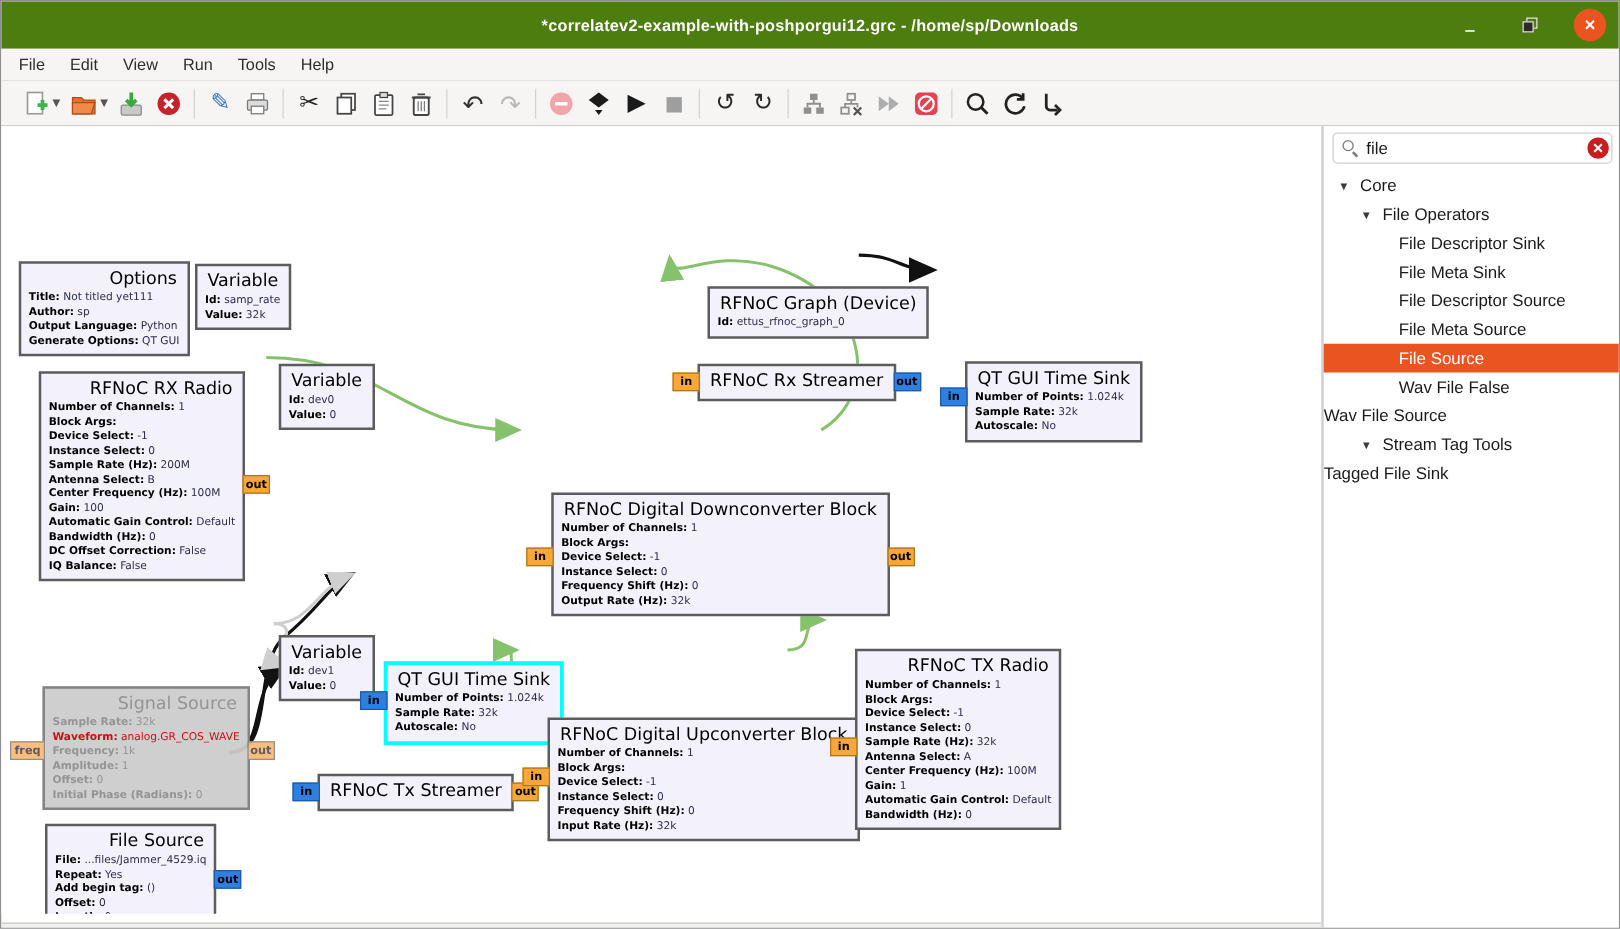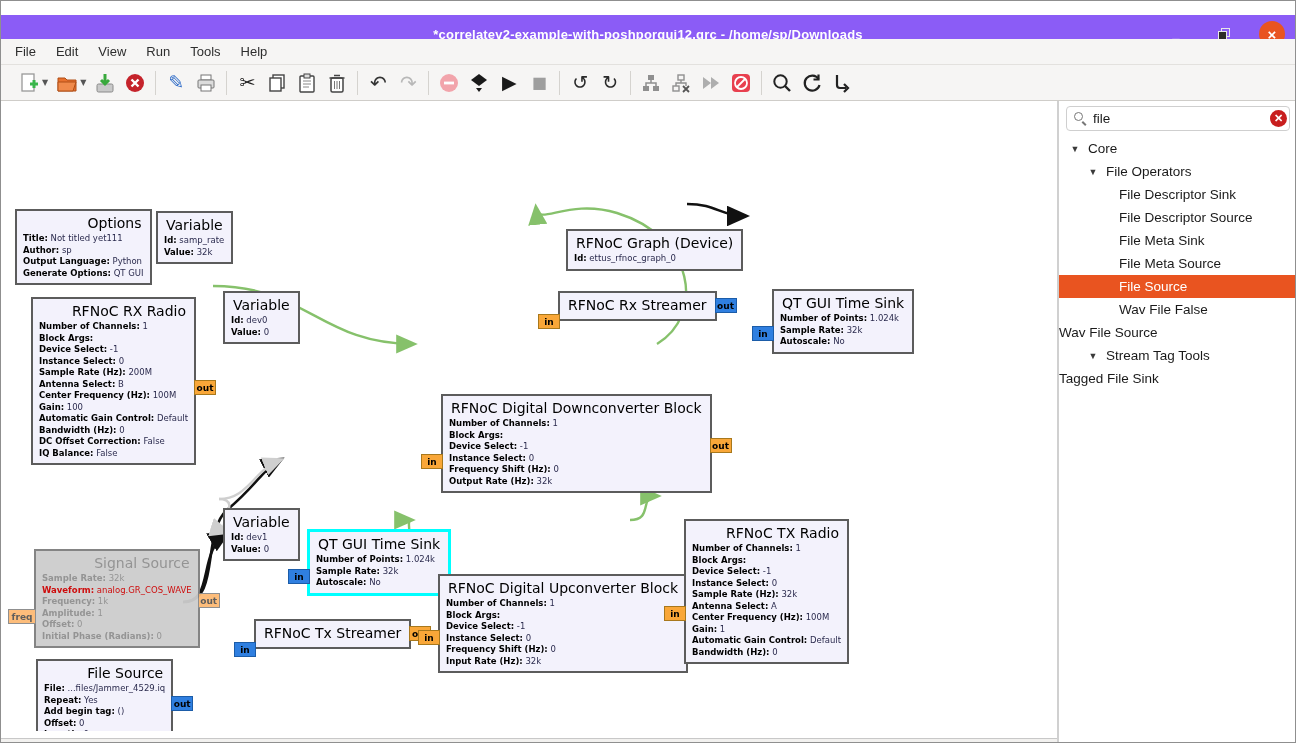--- a/index.html
+++ b/index.html
@@ -1,21 +1,21 @@
 <!DOCTYPE html>
 <html><head>
 <meta charset="utf-8">
 <style>
   * { margin:0; padding:0; box-sizing:border-box; }
   html,body { width:1296px; height:743px; overflow:hidden; }
   body { font-family:"Liberation Sans", sans-serif; background:#fff; position:relative;
          border:1px solid #8f8f8f; }
 
   
-  .titlebar { position:absolute; left:0; top:14px; width:100%; height:38px; background:#8b5cf6;
+  .titlebar { position:absolute; left:0; top:0; width:100%; height:38px; background:#4d7c0f;
               display:flex; align-items:center; justify-content:center; }
   .titlebar .wtitle { color:#fff; font-weight:bold; font-size:13px; letter-spacing:.2px; }
   .wcontrols { position:absolute; right:10px; top:0; height:38px; display:flex; align-items:center; gap:22px; }
   .wbtn { width:26px; height:26px; display:flex; align-items:center; justify-content:center; cursor:default; }
   .wmin { color:#e6e6e6; font-size:15px; font-weight:bold; padding-top:8px; }
   .wrest { position:relative; width:12px; height:12px; }
   .wrest .r1 { position:absolute; left:0; bottom:0; width:9px; height:9px; border:1px solid #e6e6e6; background:#2c2b28; }
   .wrest .r2 { position:absolute; right:0; top:0; width:9px; height:9px; border:1px solid #e6e6e6; }
   .wclose { background:#E95420; border-radius:50%; color:#fff; font-size:15px; font-weight:bold; line-height:1; }
 
@@ -44,21 +44,21 @@
   .grc-block .btitle { font-size:14px; font-weight:normal; text-align:right; color:#000; padding:1px 2px 2px 2px; white-space:nowrap; }
   .grc-block .pline { font-size:8.5px; line-height:11.5px; color:#000; white-space:nowrap; }
   .grc-block .pline b { color:#000; }
   .grc-block .pline .val { color:#2b2b4e; }
   .grc-block.disabled { background:#cdcdcd; border-color:#7e7e7e; }
   .grc-block.disabled .btitle, .grc-block.disabled .pline b, .grc-block.disabled .pline .val { color:#8f8f8f; }
   .grc-block .pline.red b, .grc-block .pline.red .val { color:#cc0000 !important; }
   .grc-block.selected { border:3px solid #00ffff; }
   .port { position:absolute; width:22px; height:15px; font-size:9px; font-weight:bold; color:#000;
           display:flex; align-items:center; justify-content:center; z-index:3; font-family:"DejaVu Sans", sans-serif; }
-  .port.left  { left:-22px;margin-top:16px; }
+  .port.left  { left:-22px; }
   .port.right { right:-22px; }
   .port.orange { background:#f9a738; border:1px solid #a8781c; }
   .port.blue   { background:#2f7fe0; border:1px solid #1b5ca8; }
   .port.gray   { background:#fdba74; border:1px solid #8a8a8a; color:#555; }
   .port.wide { width:28px; }
   .port.wide.left { left:-28px; }
 
   path.w-stream   { stroke:#111; stroke-width:2.6; fill:none; }
   path.w-rfnoc    { stroke:#86c16b; stroke-width:2.4; fill:none; }
   path.w-disabled { stroke:#cfcfcf; stroke-width:2.4; fill:none; }
@@ -439,24 +439,24 @@
         <span>Core</span>
       </div>
       <div class="tree-row" style="padding-left: 28px;">
         <span class="tri">▼</span>
         <span>File Operators</span>
       </div>
       <div class="tree-row" style="padding-left: 60px;">
         <span>File Descriptor Sink</span>
       </div>
       <div class="tree-row" style="padding-left: 60px;">
+        <span>File Meta Sink</span>
+      </div>
+      <div class="tree-row" style="padding-left: 60px;">
         <span>File Descriptor Source</span>
-      </div>
-      <div class="tree-row" style="padding-left: 60px;">
-        <span>File Meta Sink</span>
       </div>
       <div class="tree-row" style="padding-left: 60px;">
         <span>File Meta Source</span>
       </div>
       <div class="tree-row selected" style="padding-left: 60px;">
         <span>File Source</span>
       </div>
       <div class="tree-row" style="padding-left: 60px;">
         <span>Wav File False</span>
       </div>

